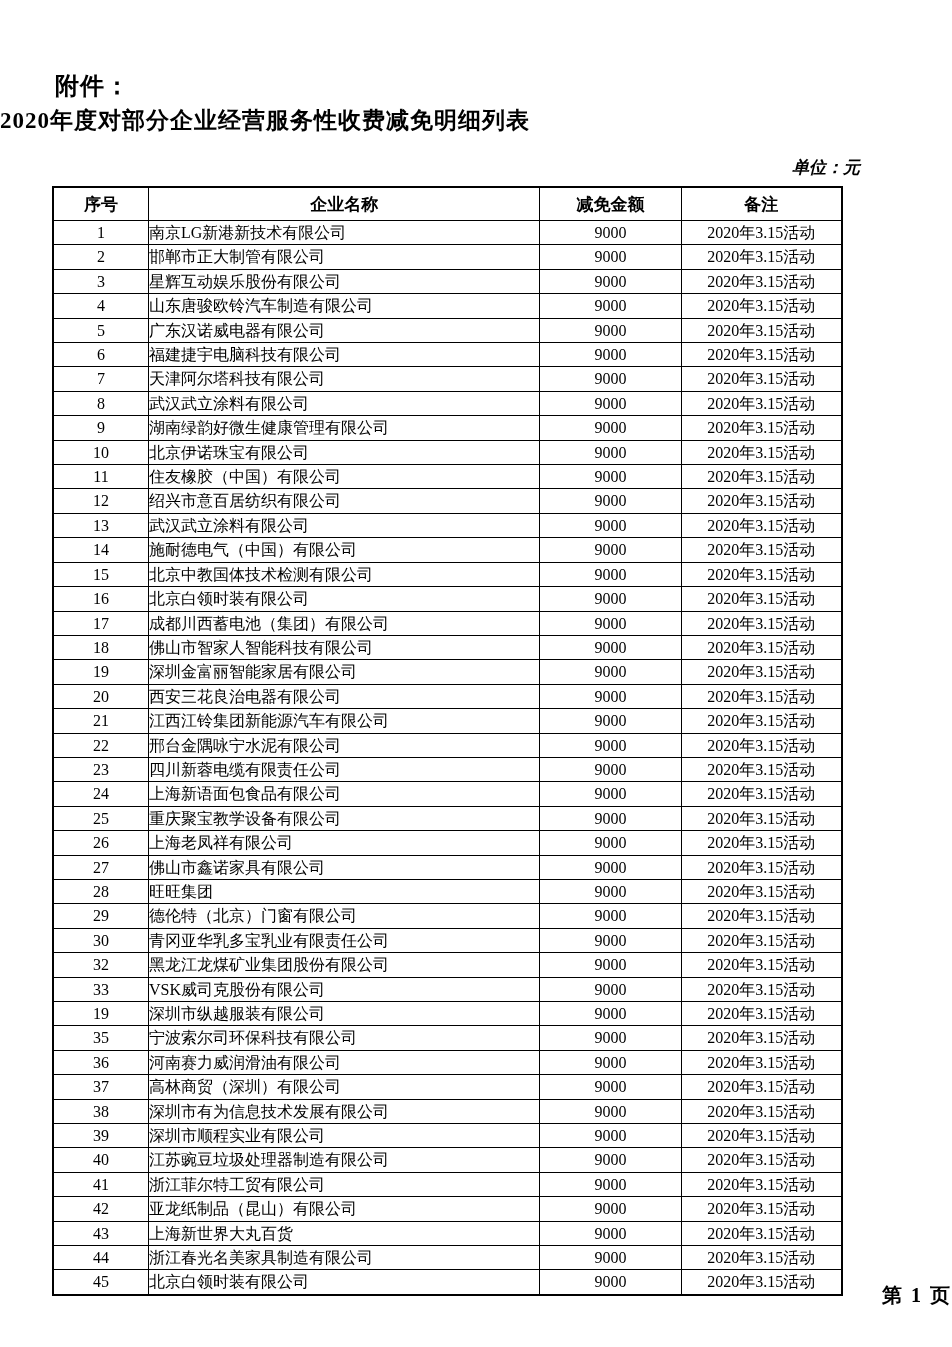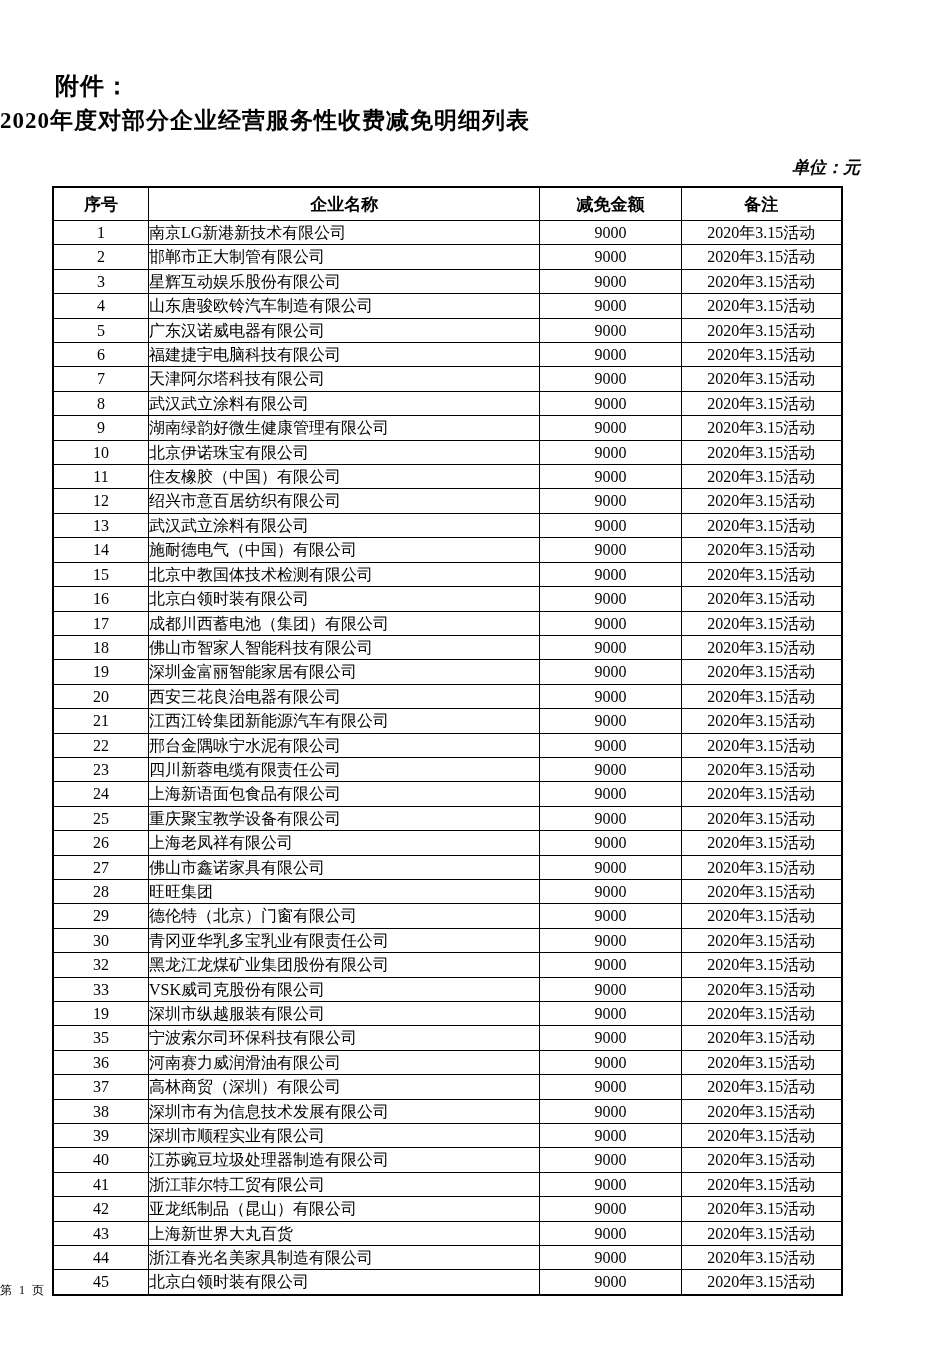--- a/index.html
+++ b/index.html
@@ -81,23 +81,24 @@
   }
   td.cell-name {
     text-align: left;
     padding-left: 5px;
   }
   .page-footer {
     position: absolute;
     left: 0;
     top: 1282px;
     width: 100%;
-    text-align: left;
-    font-size: 12px;
+    text-align: right;
+    font-size: 20px;
     letter-spacing: 2px;
+    font-weight: bold;
   }
 </style>
 </head>
 <body>
 
 <div class="attachment-label">附件：</div>
 
 <div class="doc-title">2020年度对部分企业经营服务性收费减免明细列表</div>
 
 <div class="unit-label">单位：元</div>

